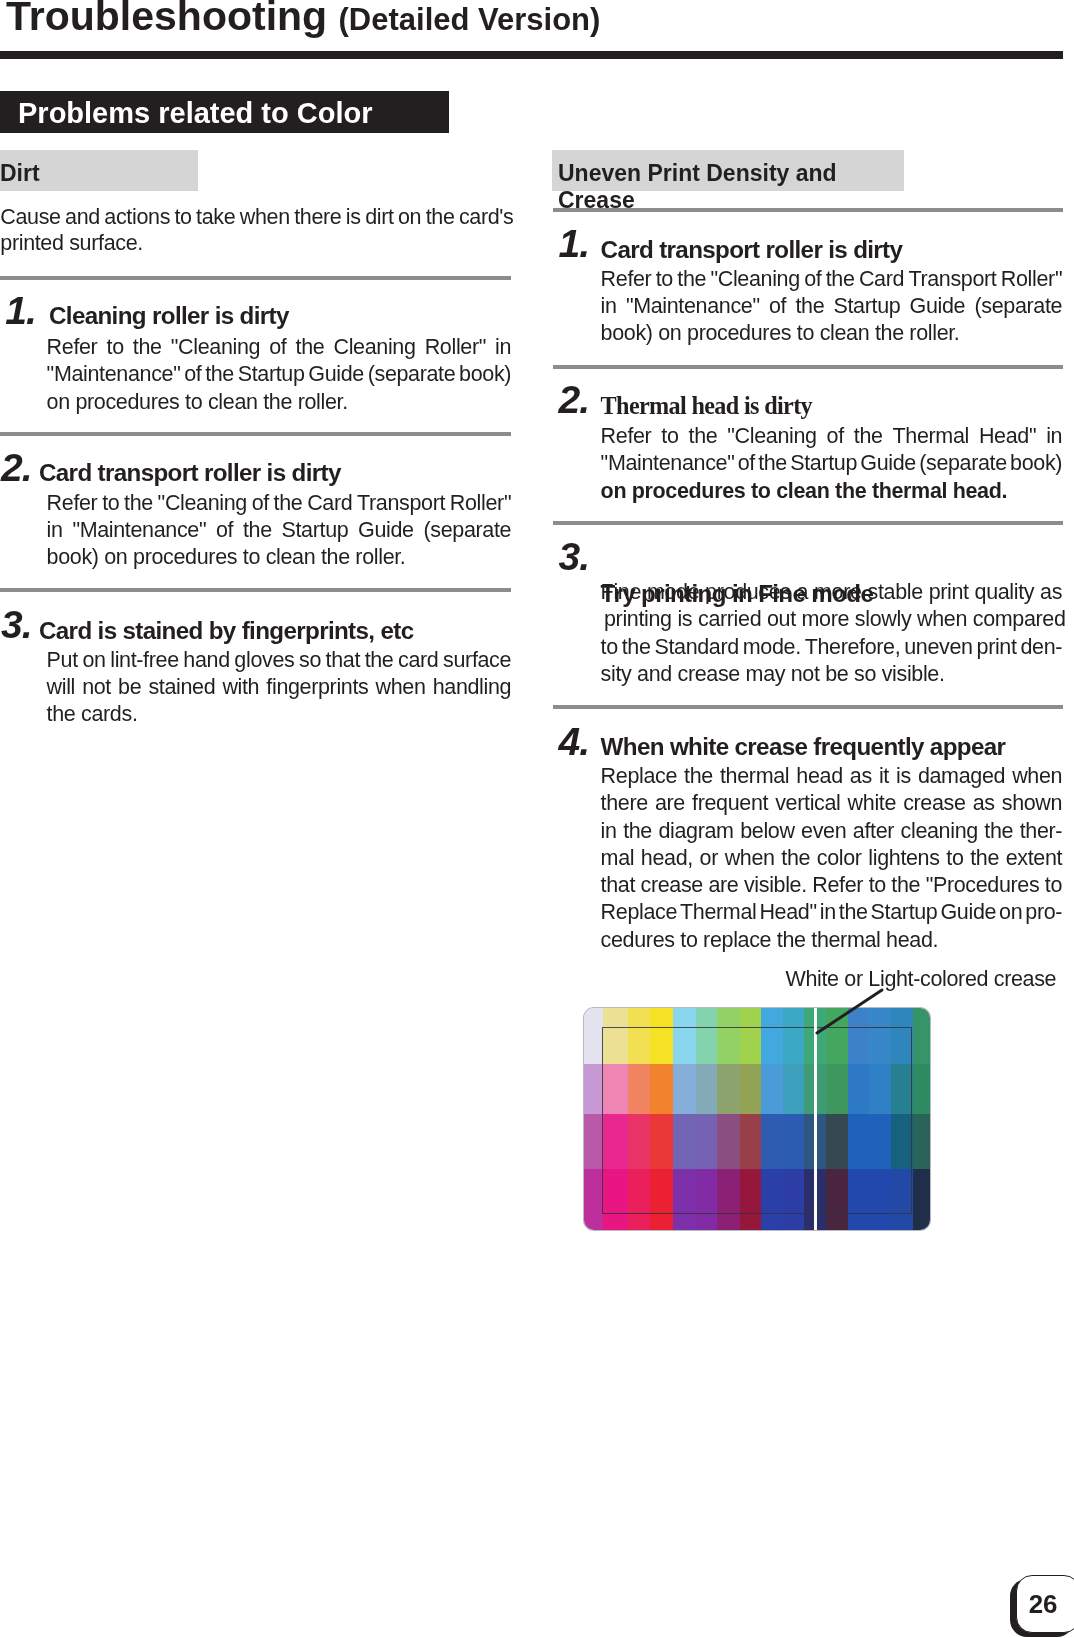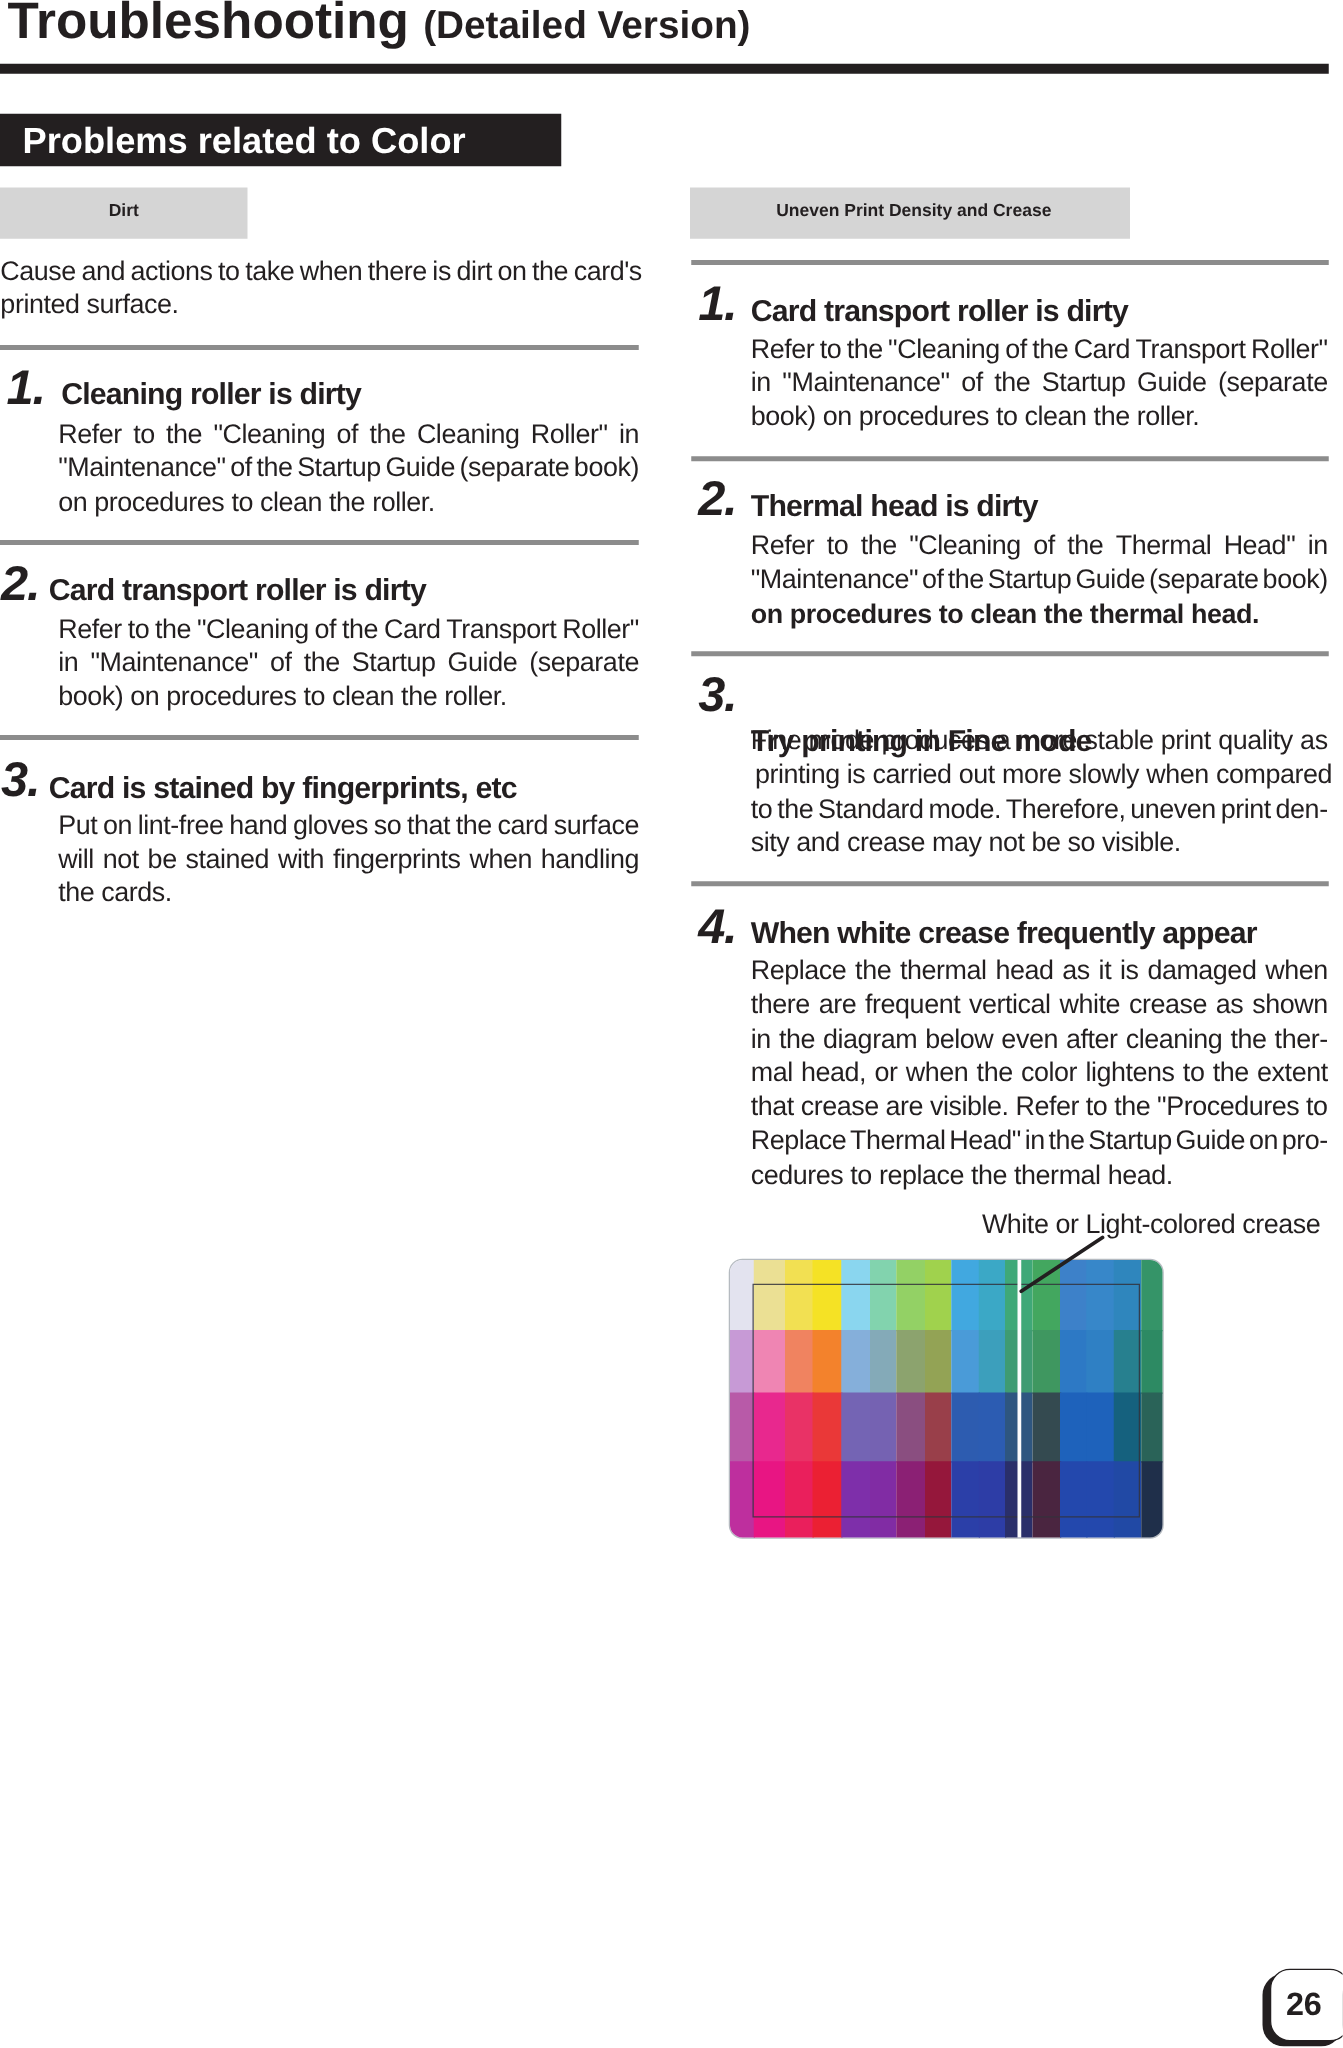--- a/index.html
+++ b/index.html
@@ -13,22 +13,22 @@
   #doc-title .main{font-size:41px;font-weight:bold;letter-spacing:0px;}
   #doc-title .sub{font-size:31px;font-weight:bold;letter-spacing:0px;}
   #title-rule{position:absolute;left:0;top:51px;width:1063px;height:8px;background:#231f20;}
 
   
   #section-bar{position:absolute;left:0;top:91px;width:449px;height:42px;background:#231f20;}
   #section-bar .lbl{position:absolute;left:18px;top:6.4px;color:#ffffff;font-size:29px;font-weight:bold;letter-spacing:0px;}
 
   
   .subhead{position:absolute;background:#d5d5d5;height:41px;top:150px;}
-  .subhead .lbl{position:absolute;width:100%;text-align:center;top:10px;
-                font-size:14px;font-weight:bold;letter-spacing:0px;}
+  .subhead .lbl{position:absolute;width:100%;text-align:left;top:10px;
+                font-size:23px;font-weight:bold;letter-spacing:0px;}
   #subhead-dirt{left:0;width:198px;}
   #subhead-uneven{left:552px;width:352px;}
   #subhead-uneven .lbl{padding-left:6px;box-sizing:border-box;}
 
   
   .rule{position:absolute;background:#8c8c8c;height:4px;}
   .rule.l{left:0;width:511px;}
   .rule.r{left:553px;width:510px;}
 
   
@@ -100,21 +100,21 @@
       <div class="rule r" style="top: 208px;"></div>
       <div class="rule r" style="top: 365px;"></div>
       <div class="rule r" style="top: 521px;"></div>
       <div class="rule r" style="top: 705px;"></div>
       <div class="num" style="left: 558.5px; top: 222.786px;">1.</div>
       <div class="hd" style="left: 600.6px; top: 236.515px;">Card transport roller is dirty</div>
       <div class="tl j" style="left: 600.6px; top: 266.85px; font-size: 21.5px; width: 461.6px;"><span>Refer</span><span>to</span><span>the</span><span>"Cleaning</span><span>of</span><span>the</span><span>Card</span><span>Transport</span><span>Roller"</span></div>
       <div class="tl j" style="left: 600.6px; top: 294.1px; font-size: 21.5px; width: 461.6px;"><span>in</span><span>"Maintenance"</span><span>of</span><span>the</span><span>Startup</span><span>Guide</span><span>(separate</span></div>
       <div class="tl" style="left: 600.6px; top: 321.35px; font-size: 21.5px;">book) on procedures to clean the roller.</div>
       <div class="num" style="left: 558.5px; top: 379.186px;">2.</div>
-      <div class="hd" style="left: 600.6px; top: 392.815px;">Thermal head is dirty</div>
+      <div class="hd" style="left: 600.6px; top: 392.815px; font-family: Liberation Serif, serif;">Thermal head is dirty</div>
       <div class="tl j" style="left: 600.6px; top: 424.05px; font-size: 21.5px; width: 461.6px;"><span>Refer</span><span>to</span><span>the</span><span>"Cleaning</span><span>of</span><span>the</span><span>Thermal</span><span>Head"</span><span>in</span></div>
       <div class="tl j" style="left: 600.6px; top: 451.3px; font-size: 21.5px; width: 461.6px;"><span>"Maintenance"</span><span>of</span><span>the</span><span>Startup</span><span>Guide</span><span>(separate</span><span>book)</span></div>
       <div class="tl" style="left: 600.6px; top: 478.55px; font-size: 21.5px; font-weight: bold;">on procedures to clean the thermal head.</div>
       <div class="num" style="left: 558.5px; top: 536.187px;">3.</div>
       <div class="hd" style="left: 600.6px; top: 581px;">Try printing in Fine mode</div>
       <div class="tl j" style="left: 600.6px; top: 580.15px; font-size: 21.5px; width: 461.6px;"><span>Fine</span><span>mode</span><span>produces</span><span>a</span><span>more</span><span>stable</span><span>print</span><span>quality</span><span>as</span></div>
       <div class="tl j" style="left: 604px; top: 607.4px; font-size: 21.5px; width: 461.6px;"><span>printing</span><span>is</span><span>carried</span><span>out</span><span>more</span><span>slowly</span><span>when</span><span>compared</span></div>
       <div class="tl j" style="left: 600.6px; top: 634.65px; font-size: 21.5px; width: 461.6px;"><span>to</span><span>the</span><span>Standard</span><span>mode.</span><span>Therefore,</span><span>uneven</span><span>print</span><span>den-</span></div>
       <div class="tl" style="left: 600.6px; top: 661.9px; font-size: 21.5px;">sity and crease may not be so visible.</div>
       <div class="num" style="left: 558.5px; top: 720.687px;">4.</div>

